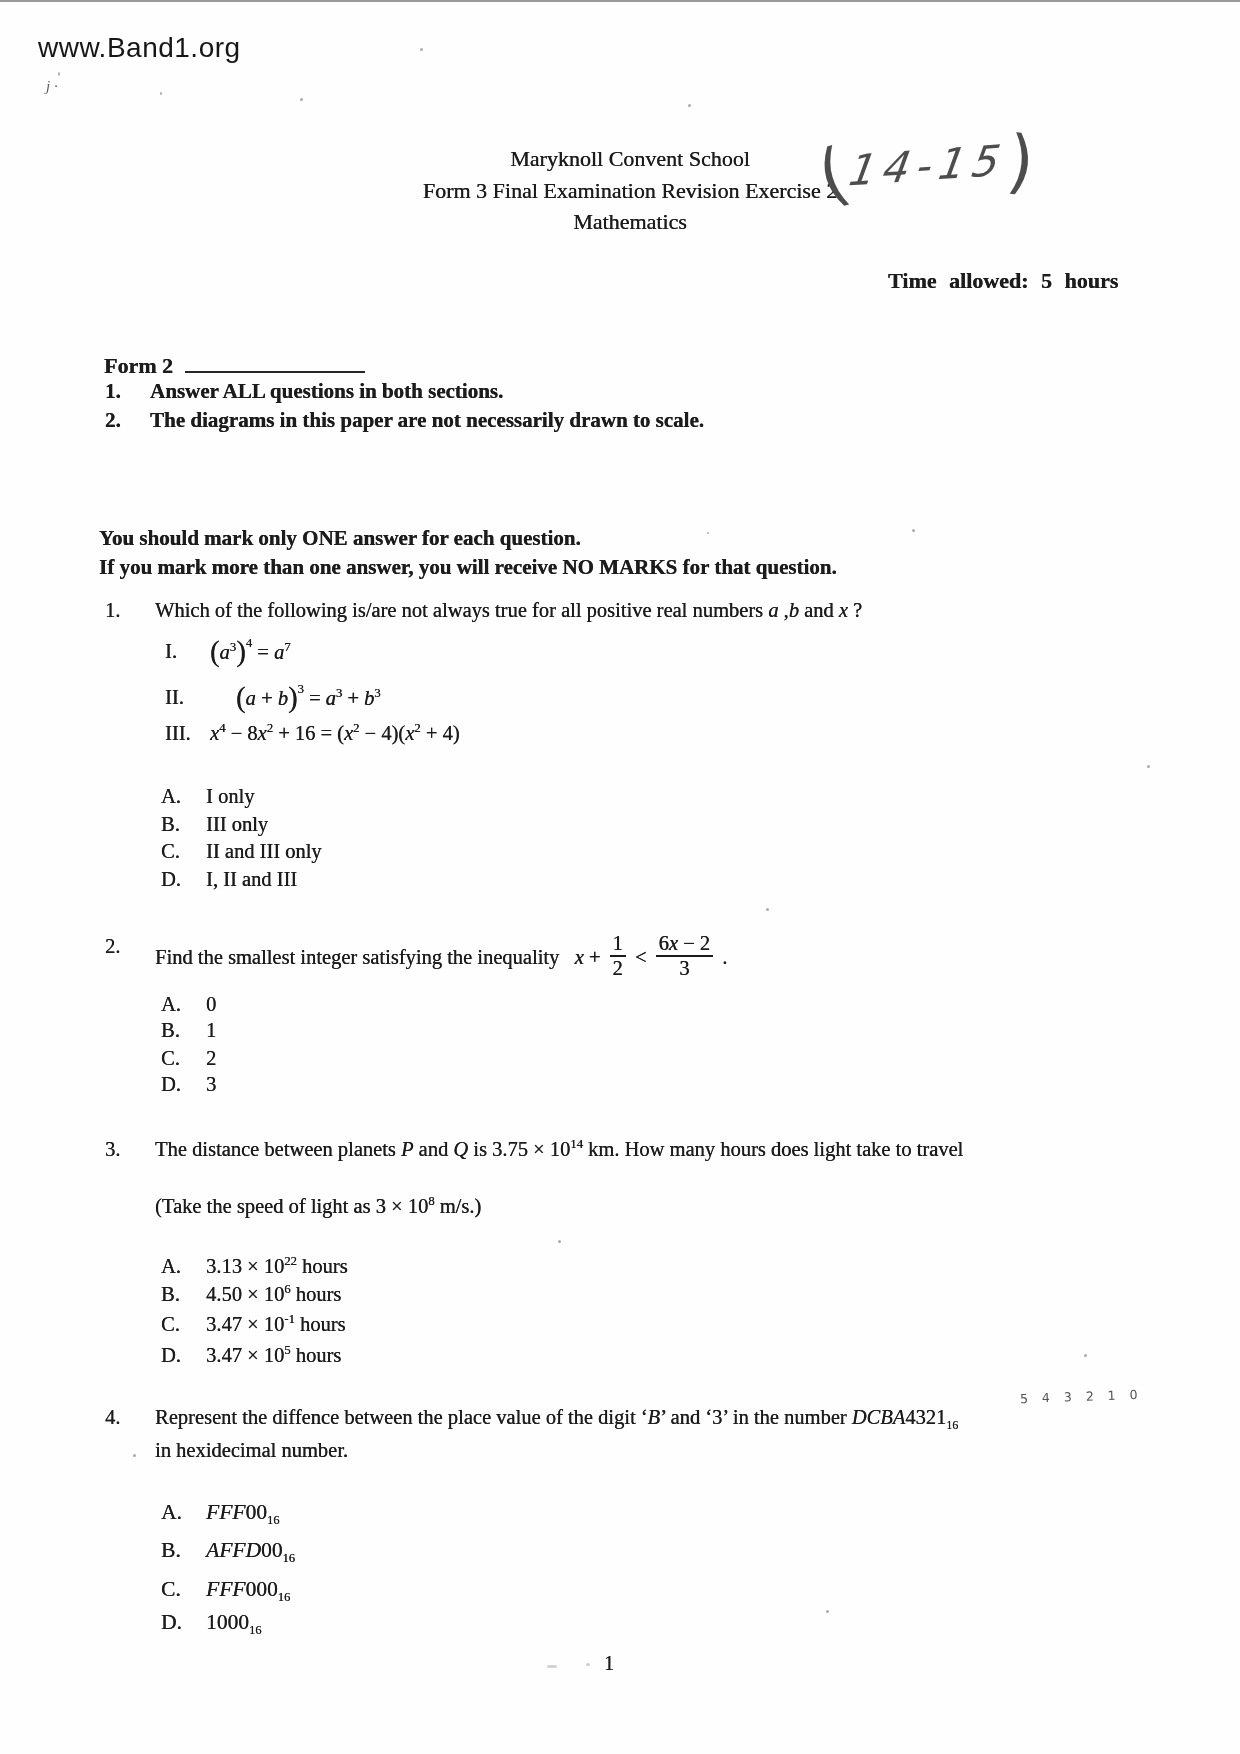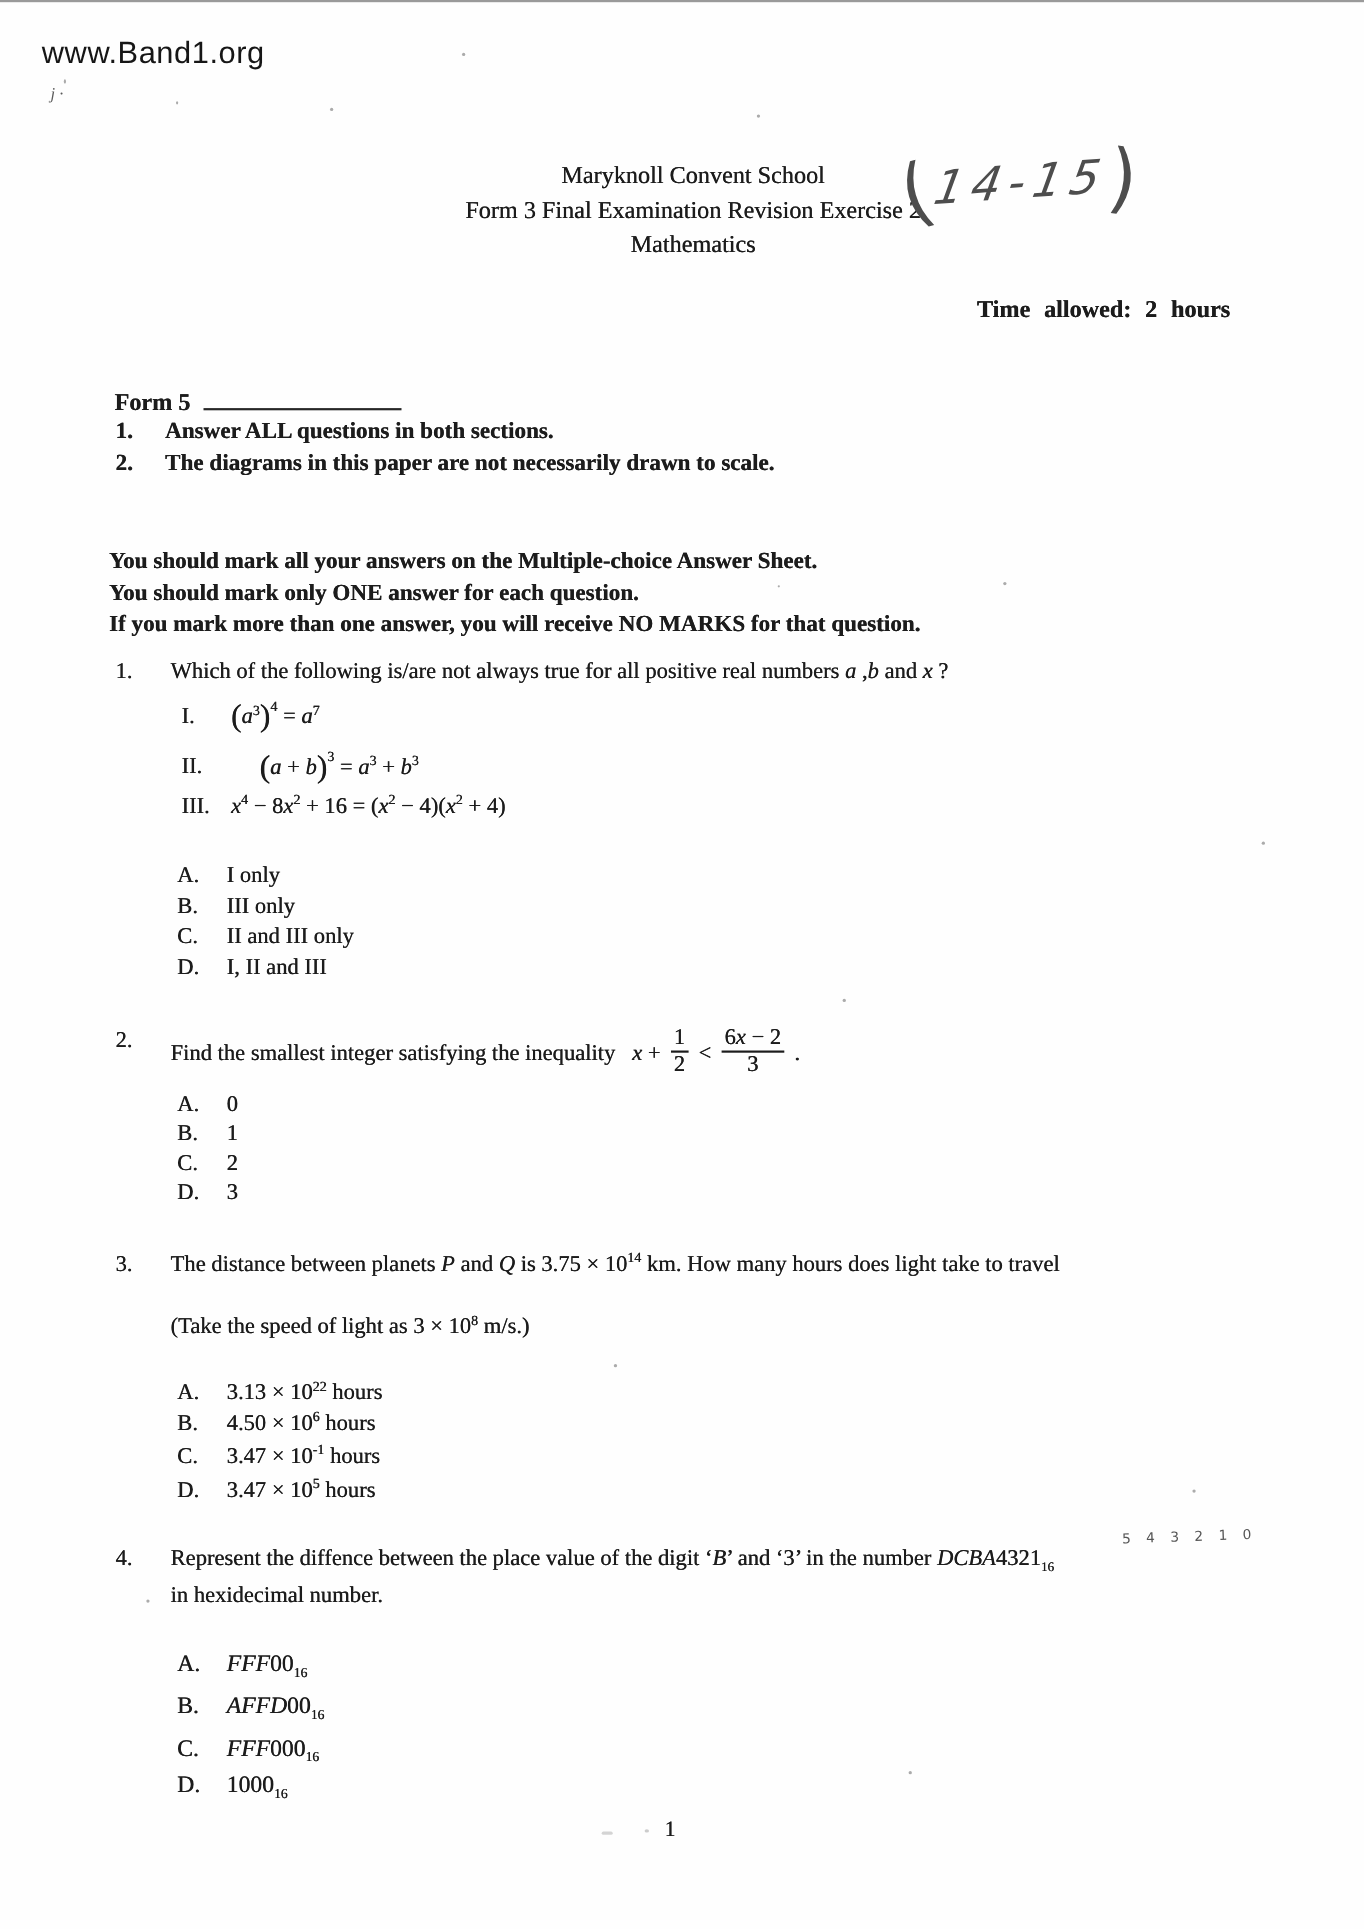--- a/index.html
+++ b/index.html
@@ -63,37 +63,36 @@
     <div>Form 3 Final Examination Revision Exercise 2</div>
     <div>Mathematics</div>
   </div>
 
   <div class="abs hw-year">
     <span class="hw-p">(</span>
     <span class="hw-t">14-15</span>
     <span class="hw-p hw-p2">)</span>
   </div>
 
-  <div class="abs time-allowed">Time allowed: 2 hours</div>
+  <div class="abs time-allowed">Time allowed: 5 hours</div>
 
 
   <div class="abs fill-row" style="left:104px;top:347px;">
-    <span>Form 5</span><span class="blank form-blank"></span>
+    <span>Form 2</span><span class="blank form-blank"></span>
   </div>
 
   <div class="abs inst-row" style="left:105px;top:377px;">
     <span class="inst-num">1.</span>
     <span>Answer ALL questions in both sections.</span>
   </div>
   <div class="abs inst-row" style="left:105px;top:406px;">
     <span class="inst-num">2.</span>
     <span>The diagrams in this paper are not necessarily drawn to scale.</span>
   </div>
 
-  <div class="abs note" style="left:99px;top:495px;">You should mark all your answers on the Multiple-choice Answer Sheet.</div>
   <div class="abs note" style="left:99px;top:524px;">You should mark only ONE answer for each question.</div>
   <div class="abs note" style="left:99px;top:553px;">If you mark more than one answer, you will receive NO MARKS for that question.</div>
 
   <div class="abs q-stem" style="left:105px;top:597px;">
     <span class="qnum">1.</span>
     <span>Which of the following is/are not always true for all positive real numbers <i>a</i> ,<i>b</i> and <i>x</i> ?</span>
   </div>
   <div class="abs item" style="left:165px;top:633px;">
     <span class="ilabel">I.</span>
     <span><span class="bp">(</span><i>a</i><sup>3</sup><span class="bp">)</span><sup class="hi">4</sup> = <i>a</i><sup>7</sup></span>

